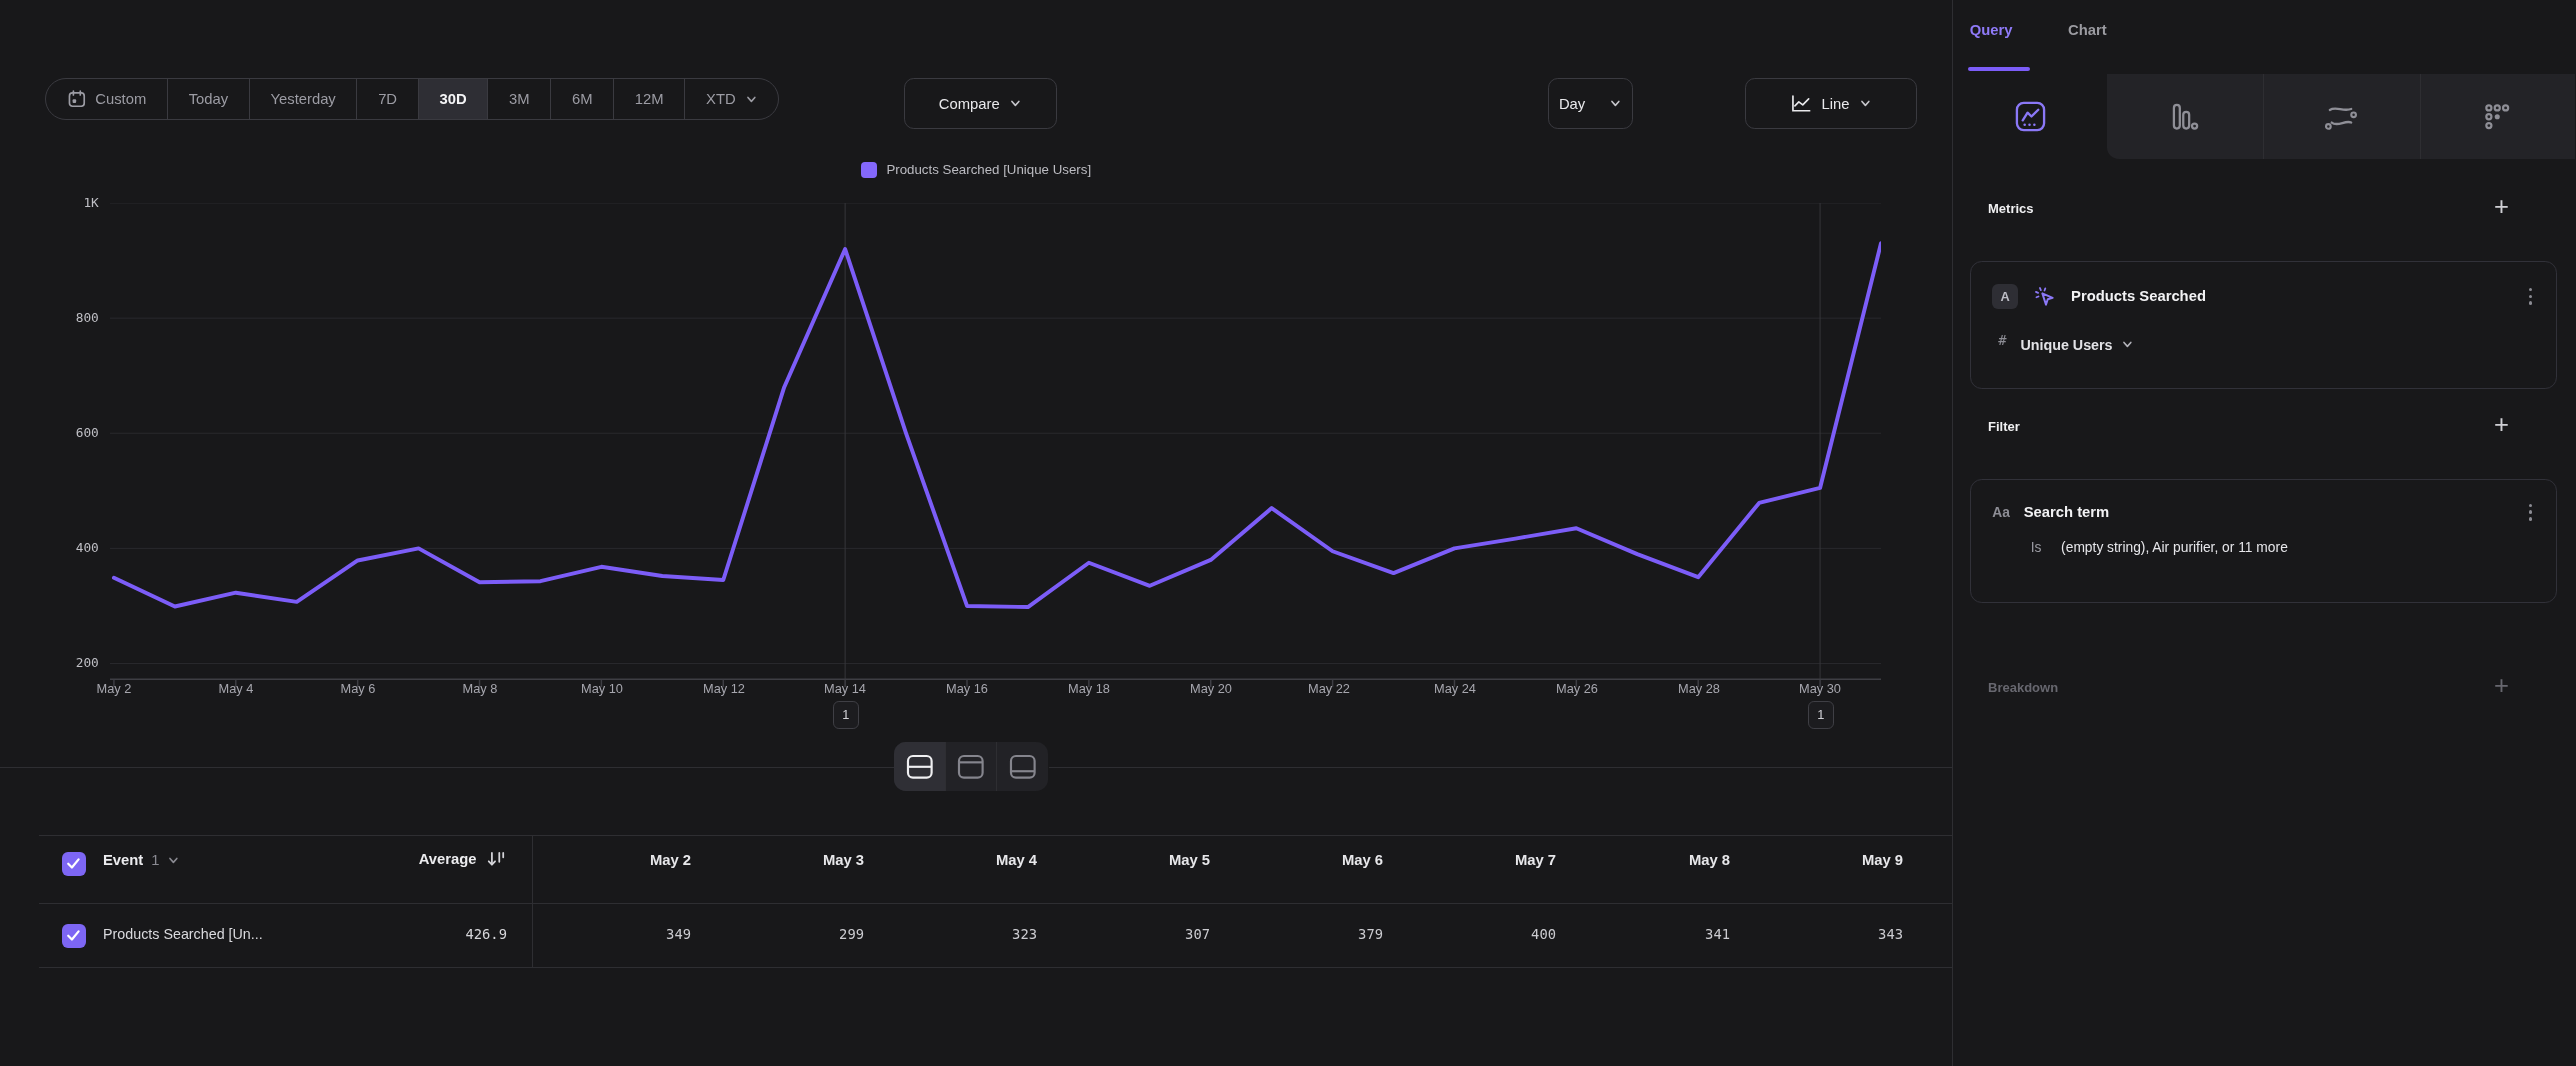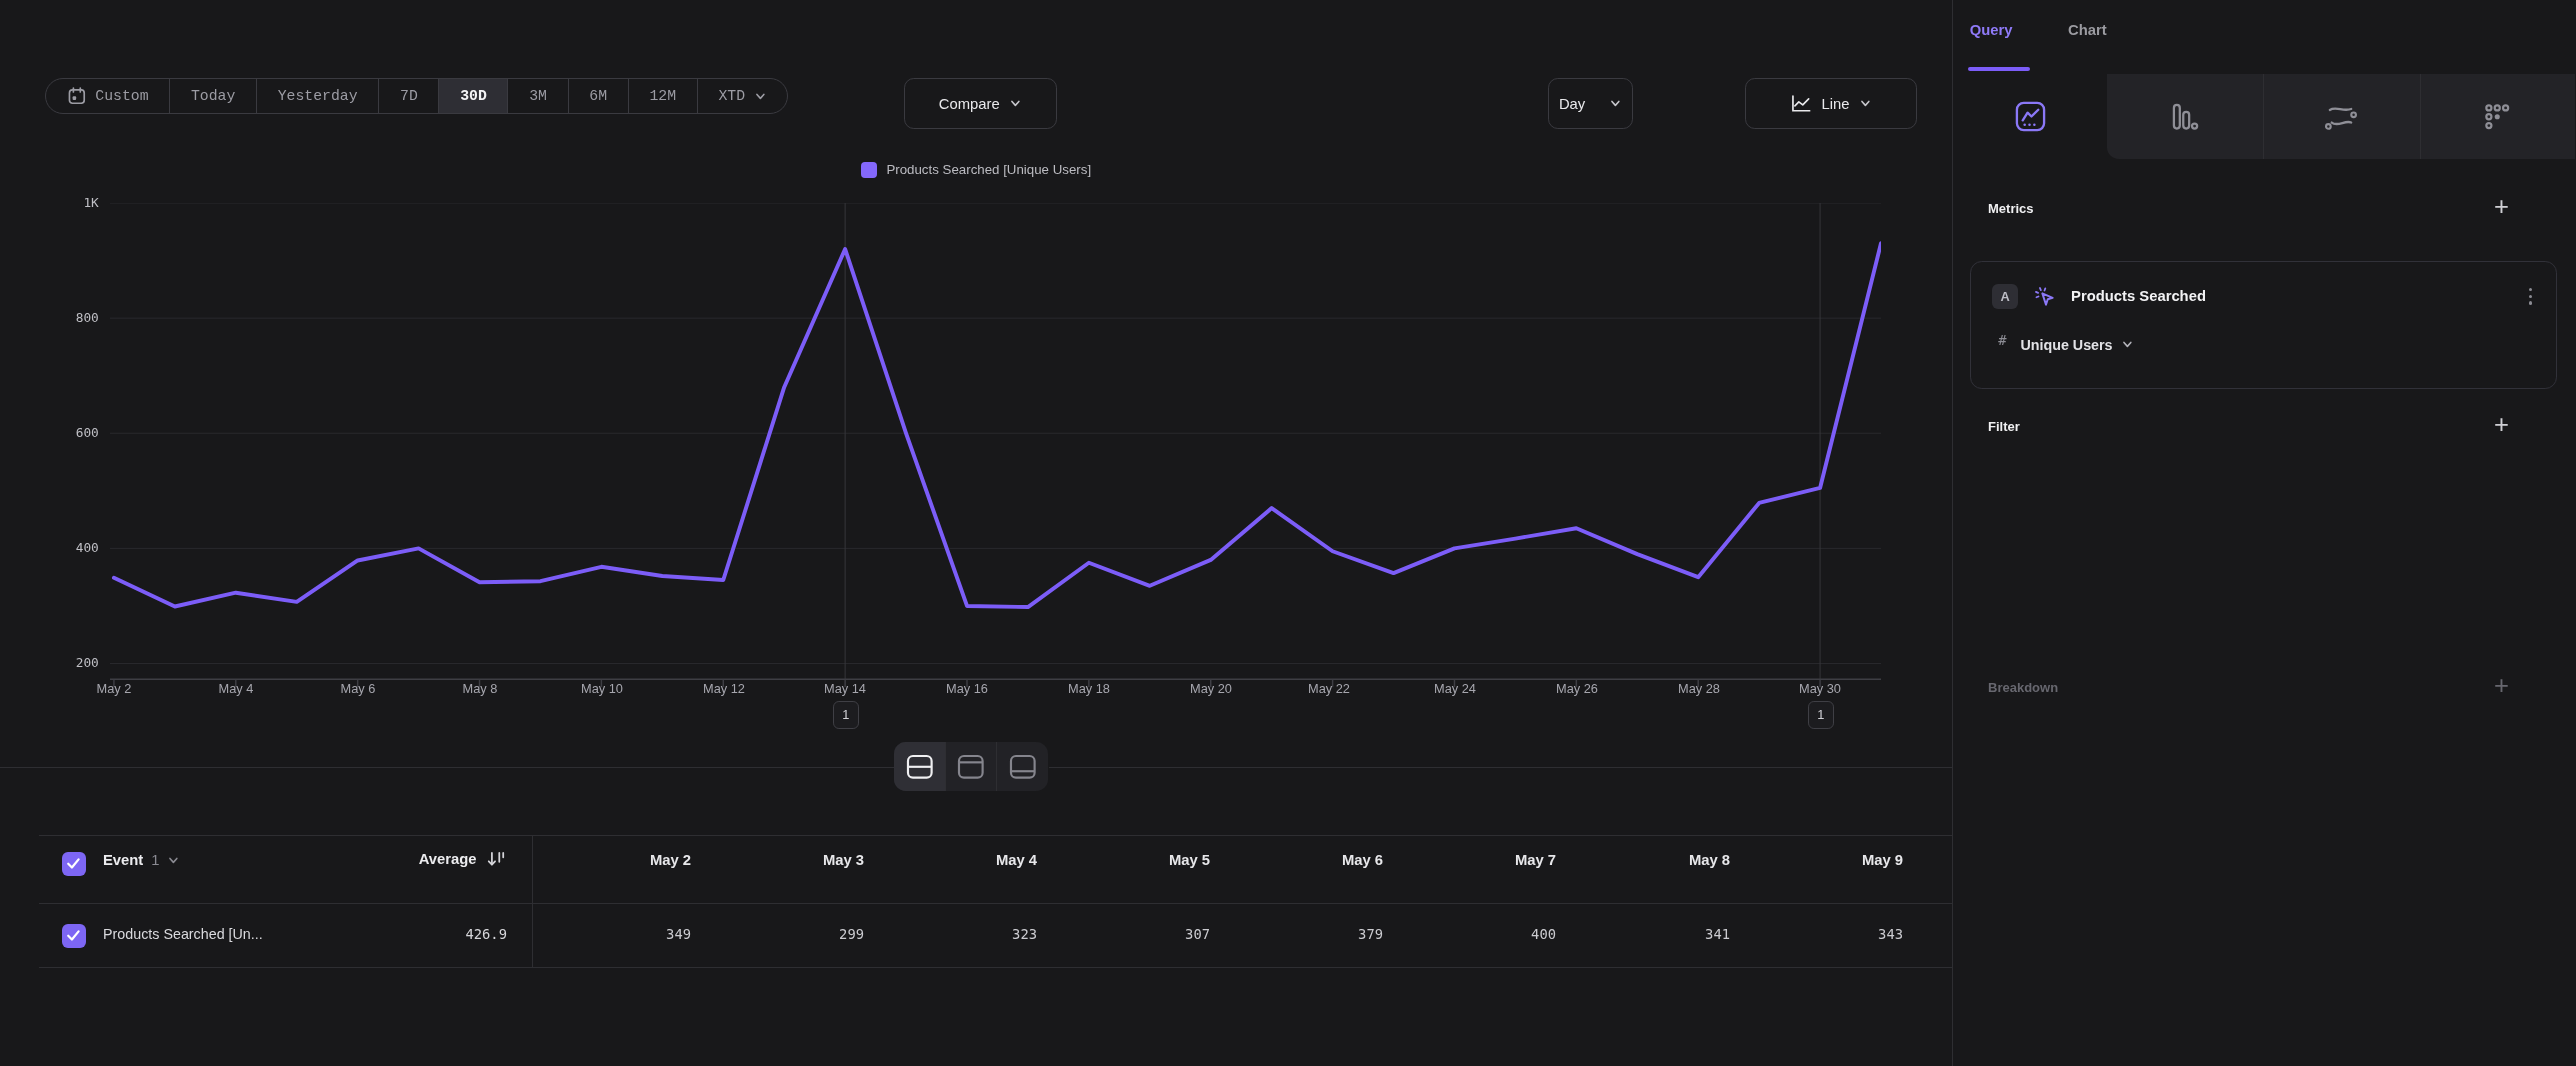--- a/index.html
+++ b/index.html
@@ -4,22 +4,22 @@
 <style>
   * { margin:0; padding:0; box-sizing:border-box; }
   html,body { width:2576px; height:1067px; background:#18181a; overflow:hidden;
               font-family:"Liberation Sans", sans-serif; }
   .app { position:relative; width:2576px; height:1067px; background:#18181a; color:#eeeef0; }
 
   
   .main { position:absolute; left:0; top:0; width:1952px; height:1067px; }
 
   
-  .range-group { position:absolute; left:45px; top:78px; height:36px; display:flex;
-                 border:1px solid #3a3a40; border-radius:21px; overflow:hidden;font-family:Liberation Mono, monospace; }
+  .range-group { position:absolute; left:45px; top:78px; height:42px; display:flex;
+                 border:1px solid #3a3a40; border-radius:21px; overflow:hidden; }
   .range-seg { display:flex; align-items:center; justify-content:center; gap:8.9px;
                padding:0 20.7px; font-size:14.8px; color:#9c9ca4; border-left:1px solid #3a3a40;
                cursor:default; white-space:nowrap; }
   .range-seg:first-child { border-left:none; }
   .range-seg.selected { background:#2e2e34; color:#f4f4f6; font-weight:700; }
   .btn { position:absolute; top:78px; height:51px; display:flex; align-items:center;
          justify-content:center; gap:9.8px; border:1px solid #3a3a40; border-radius:9.8px;
          font-size:14.8px; color:#e9e9ec; }
   .btn-compare { left:904px; width:153px; }
   .btn-day { left:1548px; width:85px;gap:24px; }
@@ -381,18 +381,33 @@
           <span>Unique Users</span>
           <svg class="chev" width="12.8" height="12.8" viewBox="0 0 13 13">
               <polyline points="3,4.5 6.5,8.5 10,4.5" fill="none" stroke="#b3b3ba" stroke-width="1.6" stroke-linecap="round" stroke-linejoin="round"></polyline>
             </svg>
         </span>
       </div>
     </div>
 
     <div class="section-head" style="left:35px; top:419px;">Filter</div>
     <div class="plus" style="left:541px; top:415px;">+</div>
+    <div class="card" style="top:479px; height:124px;">
+      <div class="card-row1">
+        <span class="aa">Aa</span>
+        <span class="card-name">Search term</span>
+        <span class="kebab">
+            <i></i>
+            <i></i>
+            <i></i>
+          </span>
+      </div>
+      <div class="card-row2" style="padding-left:60px; gap:19.7px;">
+        <span class="op">Is</span>
+        <span class="filter-val">(empty string), Air purifier, or 11 more</span>
+      </div>
+    </div>
 
     <div class="section-head dim" style="left:35px; top:680px;">Breakdown</div>
     <div class="plus dim" style="left:541px; top:676px;">+</div>
   </div>
 </div>
 
 
 </body></html>

